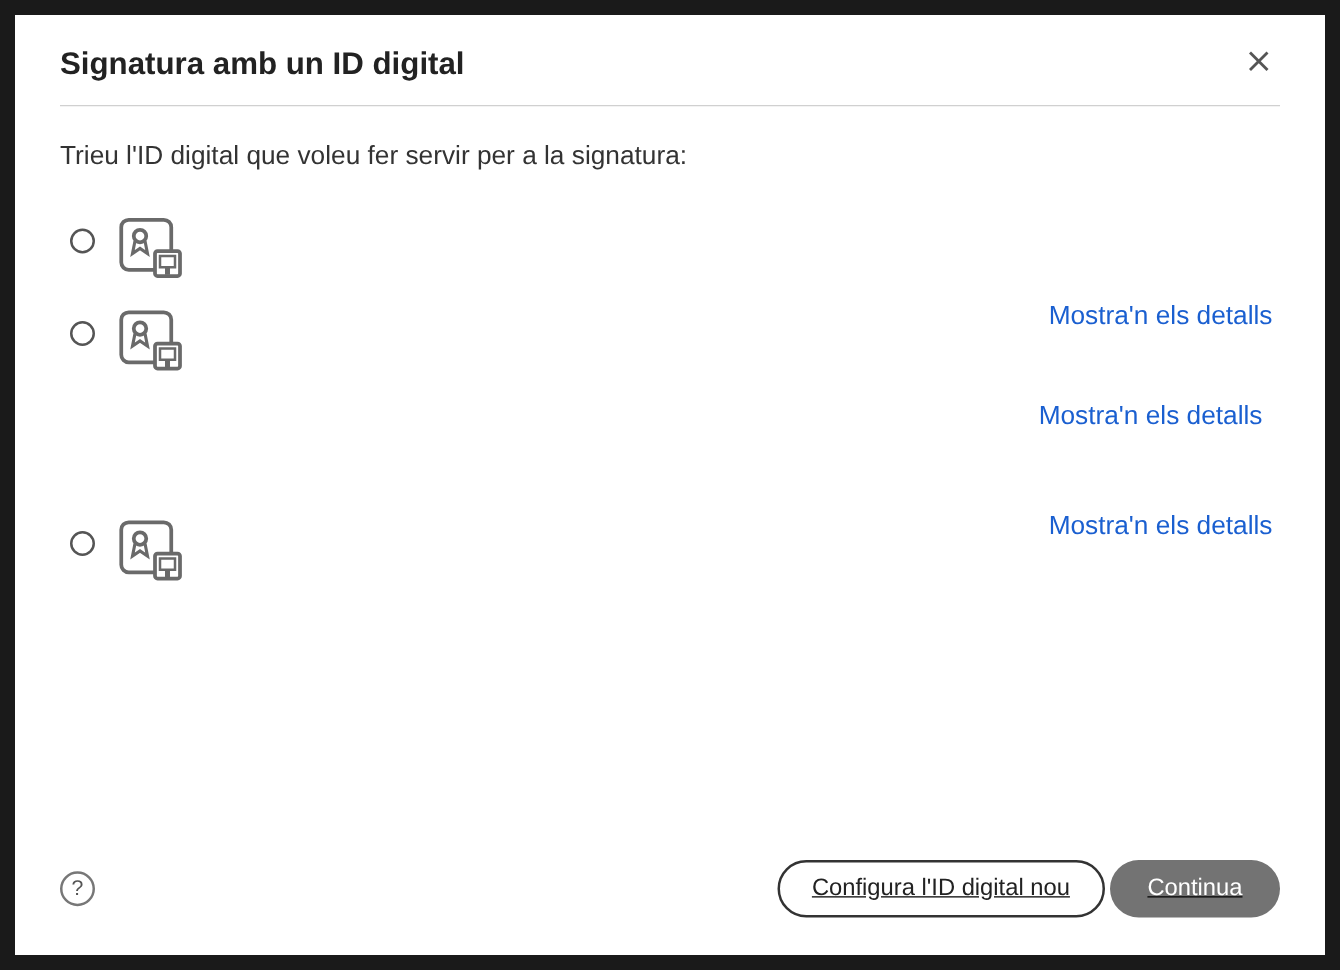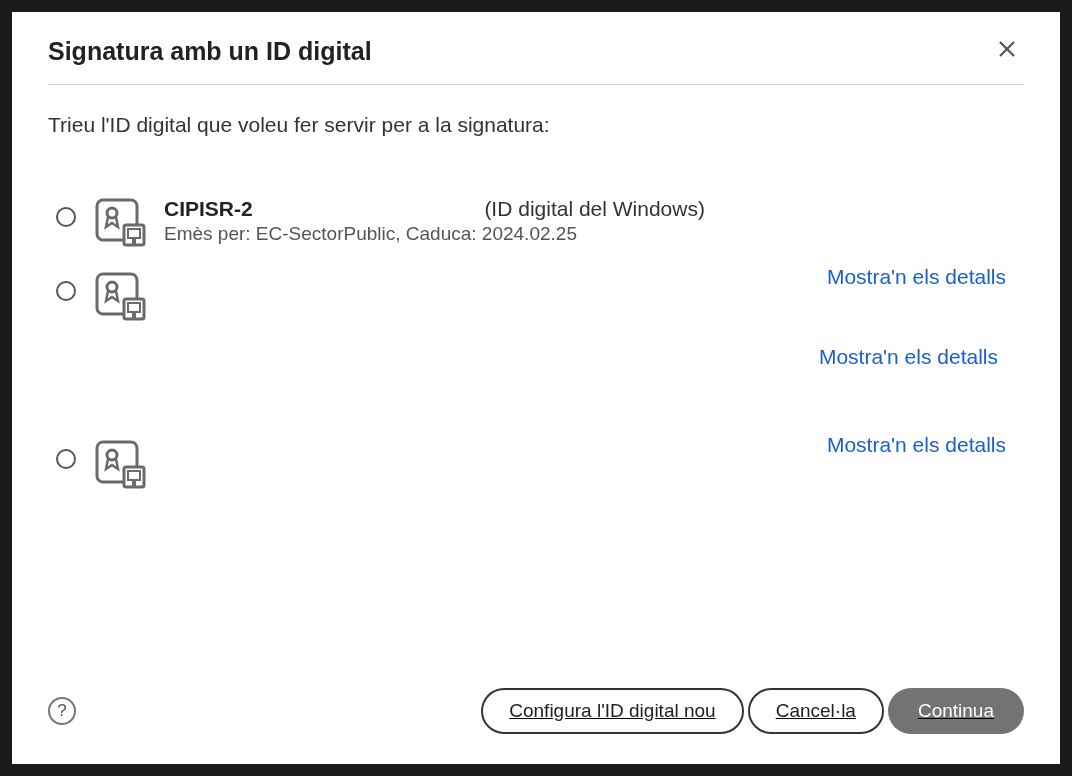--- a/index.html
+++ b/index.html
@@ -45,21 +45,20 @@
       height: 1px;
       background: #d0d0d0;
       margin: 0 36px;
     }
     .content {
       flex: 1;
       padding: 28px 36px 0 36px;
       display: flex;
       flex-direction: column;
       overflow: hidden;
-      gap: 24px;
     }
     .instruction-row {
       display: flex;
       align-items: center;
       justify-content: space-between;
       margin-bottom: 24px;
     }
     .instruction {
       font-size: 21px;
       color: #333;
@@ -129,21 +128,21 @@
       font-size: 19px;
       color: #555;
       margin-top: 2px;
     }
     .details-link {
       flex-shrink: 0;
       color: #1a5fd0;
       font-size: 21px;
       cursor: pointer;
       margin-top: 6px;
-      margin-right: 12px;
+      margin-right: 0;
       text-align: center;
     }
     .row-with-link {
       display: flex;
       align-items: flex-start;
       justify-content: space-between;
       gap: 14px;
     }
     .blank-block {
       background: #fff;
@@ -223,28 +222,20 @@
         <div class="cert-row">
           <div class="radio"></div>
           <svg class="cert-icon" viewBox="0 0 52 50">
             <rect x="3" y="3" width="40" height="40" rx="6" fill="none" stroke="#6a6a6a" stroke-width="3"></rect>
             <circle cx="18" cy="16" r="5" fill="none" stroke="#6a6a6a" stroke-width="3"></circle>
             <path d="M14 20 L12 30 L18 26 L24 30 L22 20" fill="none" stroke="#6a6a6a" stroke-width="2.5"></path>
             <rect x="30" y="28" width="20" height="20" rx="2" fill="#fff" stroke="#6a6a6a" stroke-width="3"></rect>
             <rect x="34" y="32" width="12" height="9" fill="none" stroke="#6a6a6a" stroke-width="2"></rect>
             <rect x="38" y="41" width="4" height="6" fill="#6a6a6a"></rect>
           </svg>
-          <div class="cert-info">
-            <div class="cert-title-line">
-              <span class="cert-title-bold">CIPISR-2</span>
-              <span style="display:inline-block;width:220px;"></span>
-              <span>(ID digital del Windows)</span>
-            </div>
-            <div class="cert-sub">Emès per: EC-SectorPublic, Caduca: 2024.02.25</div>
-          </div>
         </div>
 
         <div class="row-with-link">
           <div class="cert-row" style="flex:1;">
             <div class="radio"></div>
             <svg class="cert-icon" viewBox="0 0 52 50">
               <rect x="3" y="3" width="40" height="40" rx="6" fill="none" stroke="#6a6a6a" stroke-width="3"></rect>
               <circle cx="18" cy="16" r="5" fill="none" stroke="#6a6a6a" stroke-width="3"></circle>
               <path d="M14 20 L12 30 L18 26 L24 30 L22 20" fill="none" stroke="#6a6a6a" stroke-width="2.5"></path>
               <rect x="30" y="28" width="20" height="20" rx="2" fill="#fff" stroke="#6a6a6a" stroke-width="3"></rect>
@@ -285,18 +276,17 @@
   </div>
 
   <div class="footer">
     <div class="footer-left">
       <button class="help-btn">
         <span>?</span>
       </button>
     </div>
     <div class="footer-right">
       <button class="btn-outline">Configura l'ID digital nou</button>
-      <button class="btn-outline">Cancel·la</button>
       <button class="btn-primary">Continua</button>
     </div>
   </div>
 
 </div>
 
 </body></html>

